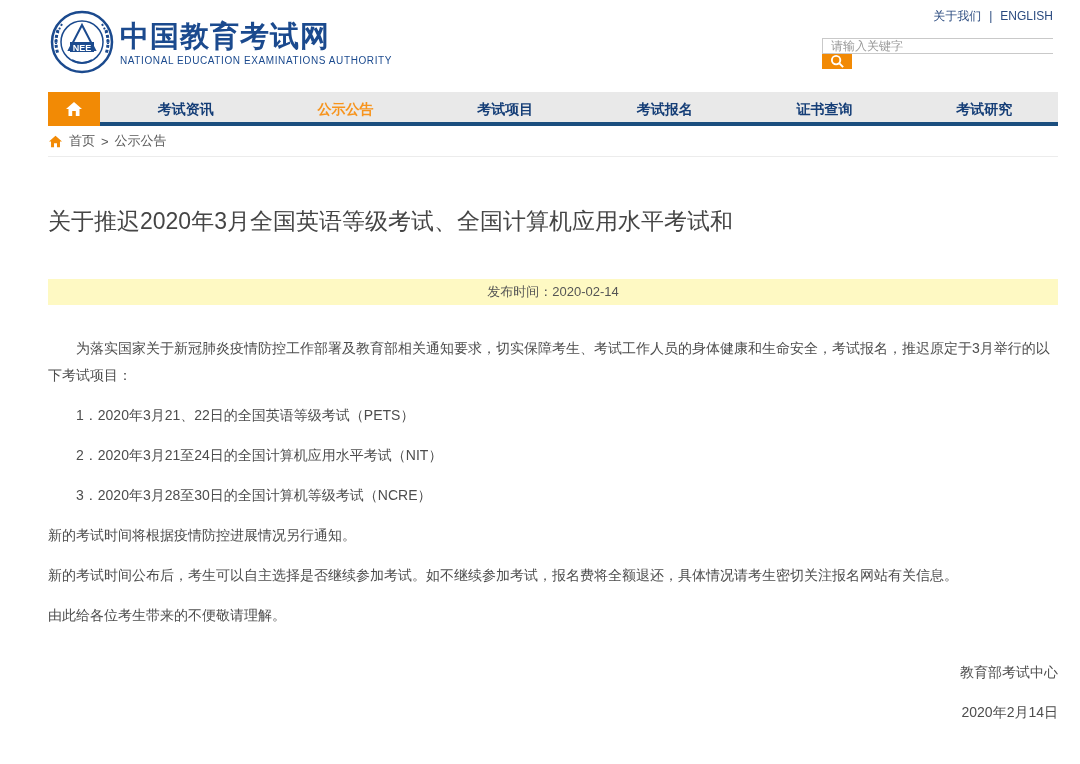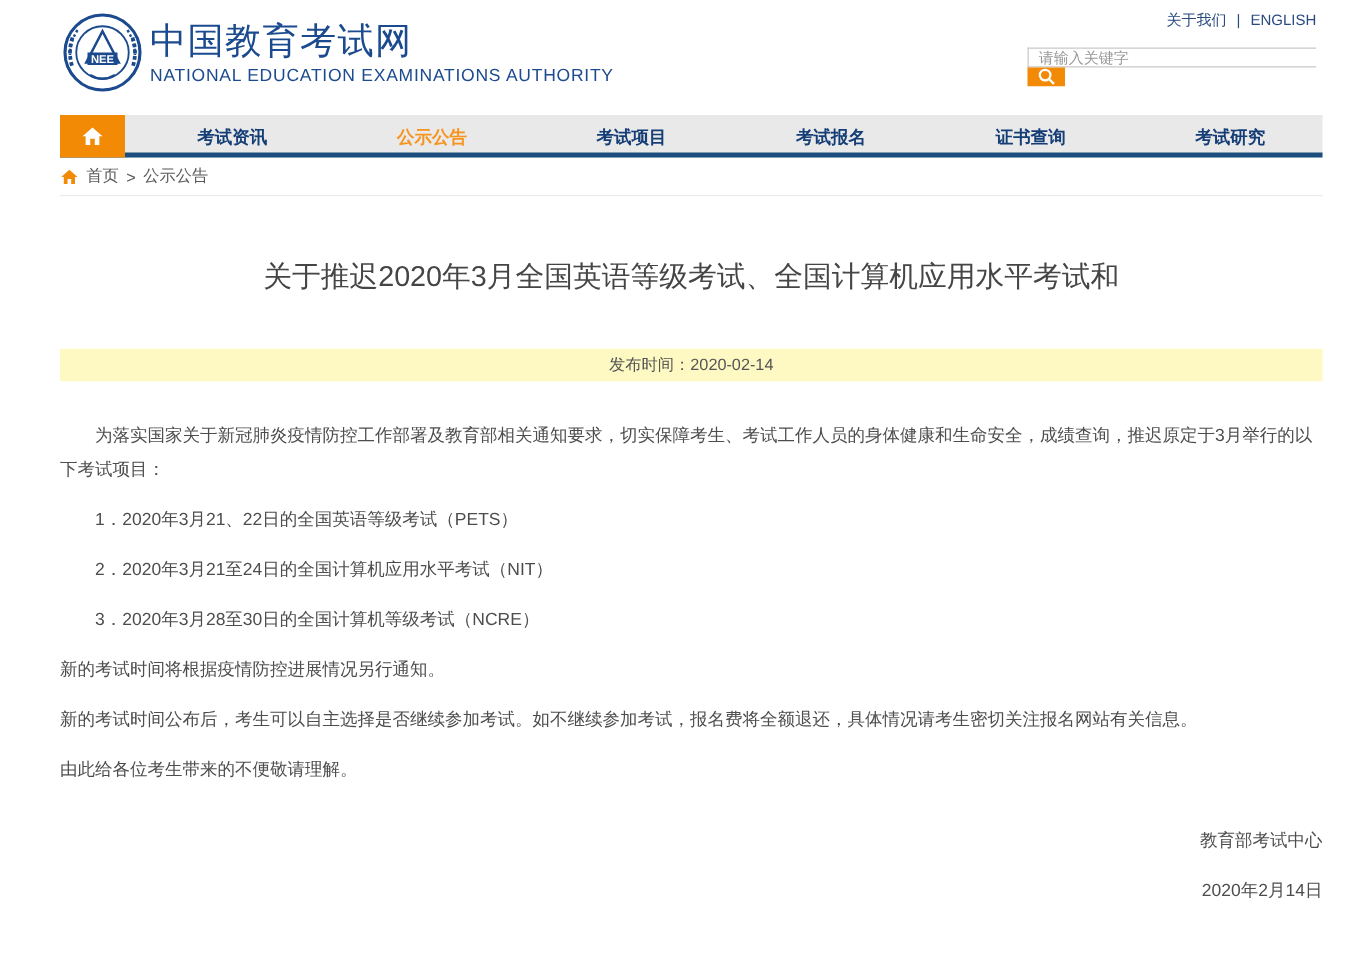--- a/index.html
+++ b/index.html
@@ -9,22 +9,22 @@
     font-family: "Liberation Sans", "DejaVu Sans", sans-serif;
     color: #4d4d4d; overflow: hidden;
   }
   .container { width: 1010px; margin-left: 48px; position: relative; }
 
   
   .header { height: 92px; position: relative; }
   .logo-wrap { position: absolute; left: 2px; top: 10px; display: flex; align-items: center; }
   .emblem { width: 64px; height: 64px; }
   .logo-text { margin-left: 6px; }
-  .site-name { font-size: 29px; font-weight: normal; color: #1b4a8e; letter-spacing: 1px; line-height: 34px; }
-  .site-name-en { font-size: 14px; color: #1b4a8e; letter-spacing: 0.6px; margin-top: 2px; }
+  .site-name { font-size: 29px; font-weight: bold; color: #1b4a8e; letter-spacing: 1px; line-height: 34px; }
+  .site-name-en { font-size: 10px; color: #1b4a8e; letter-spacing: 0.6px; margin-top: 2px; }
   .top-links { position: absolute; right: 5px; top: 8px; font-size: 12px; color: #2a4a7f; }
   .top-links a { color: #2a4a7f; text-decoration: none; }
   .top-links .sep { margin: 0 8px; color: #2a4a7f; }
   .search-box { position: absolute; right: 5px; top: 38px; display: flex; width: 231px; height: 26px; flex-direction: column; }
   .search-input { flex: 1; border: 1px solid #c9c9c9; border-right: none; padding: 0 8px; font-size: 12px; color: #555; outline: none; }
   .search-input::placeholder { color: #999; }
   .search-btn { width: 30px; height: 26px; background: #f28a05; border: none; cursor: pointer; display: flex; align-items: center; justify-content: center; }
 
   
   .nav { display: flex; height: 34px; background: #e9e9e9; border-bottom: 4px solid #1b4e7e; gap: 12px; }
@@ -32,21 +32,21 @@
   .nav-item { flex: 1; text-align: center; line-height: 34px; font-size: 14px; font-weight: bold; color: #153e77; cursor: pointer; }
   .nav-item.active { color: #f7941d; }
 
   
   .breadcrumb { height: 31px; display: flex; align-items: center; font-size: 13px; color: #595959; border-bottom: 1px solid #ececec; }
   .breadcrumb .bc-home-icon { margin-right: 6px; display: inline-flex; }
   .breadcrumb a { color: #595959; text-decoration: none; cursor: pointer; font-family: Liberation Serif, serif; }
   .breadcrumb .bc-sep { margin: 0 6px; }
 
   
-  .article-title { margin-top: 44px; text-align: center; font-size: 23px; font-weight: 400; color: #454545; line-height: 40px; }
+  .article-title { margin-top: 44px; font-size: 23px; font-weight: 400; color: #454545; line-height: 40px; }
   .date-bar { margin-top: 38px; height: 26px; line-height: 26px; background: #fef9c3; text-align: center; font-size: 13px; color: #555; }
   .article-body { margin-top: 30px; font-size: 14px; color: #4d4d4d; }
   .article-body p { line-height: 27px; margin-bottom: 13px; }
   .article-body .indent { text-indent: 2em; }
   .exam-list { list-style: none; padding-left: 28px; }
   .exam-list li { line-height: 27px; margin-bottom: 13px; }
   .signature { margin-top: 30px; text-align: right; font-size: 14px; color: #4d4d4d; }
   .signature div { line-height: 27px; margin-bottom: 13px; }
 </style>
 </head>
@@ -116,21 +116,21 @@
 
   <h1 class="article-title">
     <span>关于推迟2020年3月全国英语等级考试、全国计算机应用水平考试和</span><br>
   </h1>
 
   <div class="date-bar">
     <span>发布时间：</span><span>2020-02-14</span>
   </div>
 
   <div class="article-body">
-    <p class="indent">为落实国家关于新冠肺炎疫情防控工作部署及教育部相关通知要求，切实保障考生、考试工作人员的身体健康和生命安全，成绩查询，推迟原定于3月举行的以下考试项目：</p>
+    <p class="indent">为落实国家关于新冠肺炎疫情防控工作部署及教育部相关通知要求，切实保障考生、考试工作人员的身体健康和生命安全，考试报名，推迟原定于3月举行的以下考试项目：</p>
     <ul class="exam-list">
       <li>1．2020年3月21、22日的全国英语等级考试（PETS）</li>
       <li>2．2020年3月21至24日的全国计算机应用水平考试（NIT）</li>
       <li>3．2020年3月28至30日的全国计算机等级考试（NCRE）</li>
     </ul>
     <p>新的考试时间将根据疫情防控进展情况另行通知。</p>
     <p>新的考试时间公布后，考生可以自主选择是否继续参加考试。如不继续参加考试，报名费将全额退还，具体情况请考生密切关注报名网站有关信息。</p>
     <p>由此给各位考生带来的不便敬请理解。</p>
     <div class="signature">
       <div>教育部考试中心</div>

